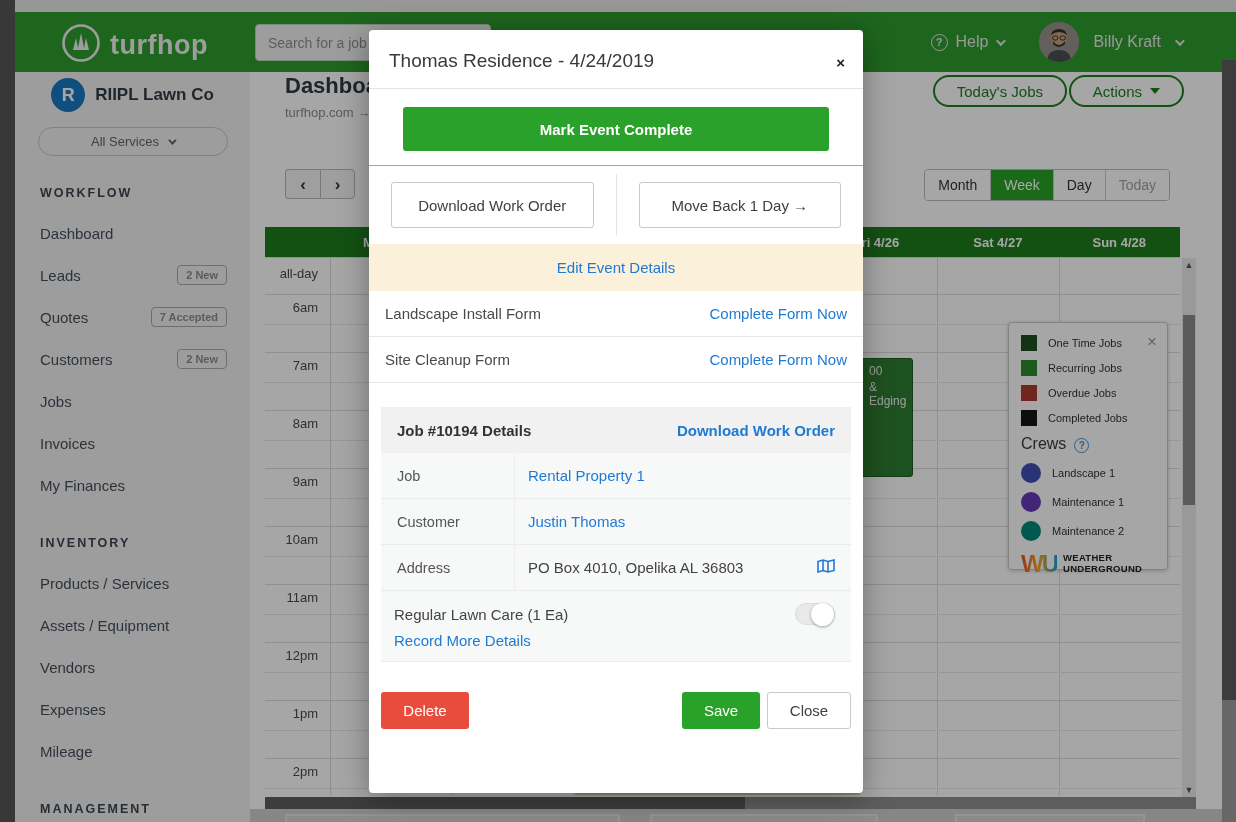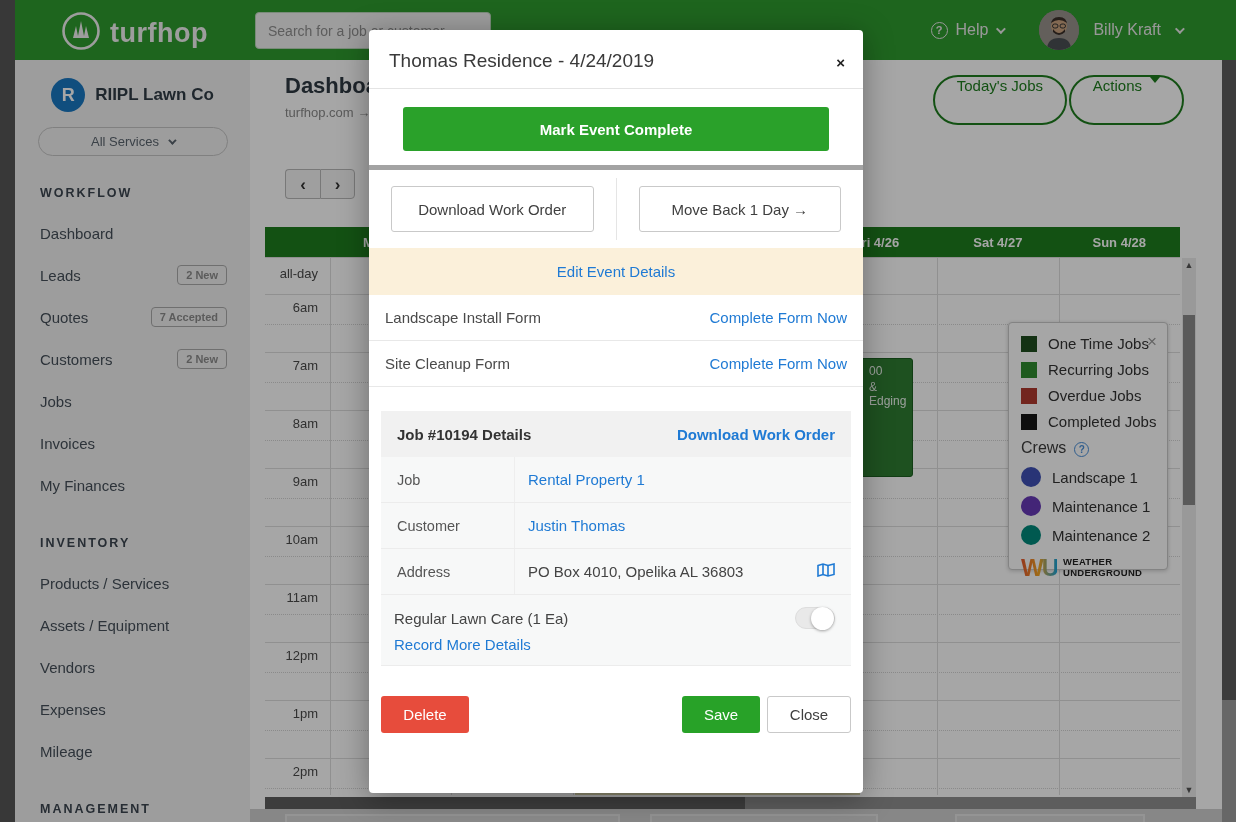--- a/index.html
+++ b/index.html
@@ -4,21 +4,21 @@
 <style>
   * { margin:0; padding:0; box-sizing:border-box; }
   html,body { width:1236px; height:822px; overflow:hidden; background:#888;
     font-family:"Liberation Sans","DejaVu Sans",sans-serif; }
   .page { position:absolute; inset:0; width:1236px; height:822px; background:#e9e9e9; }
 
   
   .edge-strip { position:absolute; left:0; top:0; width:15px; height:822px; background:#565656; z-index:4; }
 
   
-  .topbar { position:absolute; left:0; top:0; width:1236px; height:60px; background:#2f9b2f; z-index:3; }
+  .topbar { position:absolute; left:0; top:12px; width:1236px; height:60px; background:#2f9b2f; z-index:3; }
   .brand { position:absolute; left:60px; top:10px; display:flex; align-items:center; gap:8px; color:#f2f2f2; }
   .brand-name { font-size:27px; font-weight:bold; letter-spacing:.5px; }
   .search-box { position:absolute; left:255px; top:12px; width:236px; height:37px; border-radius:4px;
     border:1px solid #bcd6bc; background:#f2f2f2; color:#444; font-size:14px; padding:0 12px; }
   .search-box::placeholder { color:#8f8f8f; }
   .top-right { position:absolute; right:54px; top:0; height:60px; display:flex; align-items:center; gap:14px; color:#eaeaea; }
   .help-wrap { display:flex; align-items:center; gap:8px; font-size:16px; cursor:pointer; margin-right:22px; }
   .qmark { display:inline-flex; width:17px; height:17px; border:1.5px solid #eaeaea; border-radius:50%;
     font-size:11px; align-items:center; justify-content:center; font-weight:bold; }
   .chev { display:inline-block; width:7px; height:7px; border-right:2px solid currentColor; border-bottom:2px solid currentColor;
@@ -39,22 +39,22 @@
     letter-spacing:2px; color:#3c4650; }
   .sec-title::before { content:"--"; position:absolute; left:-12px; top:-1px; color:#9a9a9a; letter-spacing:0; }
   .side-item { height:42px; display:flex; align-items:center; justify-content:space-between;
     padding:0 23px 0 25px; font-size:15px; color:#454f59; cursor:pointer; }
   .badge { border:1px solid #ababab; border-radius:4px; color:#8d8d8d; font-size:11px; font-weight:bold; padding:3px 8px; }
 
   
   .content { position:absolute; left:250px; top:60px; width:972px; height:762px; background:#fff; }
   .page-title { position:absolute; left:35px; top:13px; font-size:22px; font-weight:bold; color:#2e3942; }
   .breadcrumb { position:absolute; left:35px; top:45px; font-size:13px; color:#8a8a8a; }
-  .pill-btn { position:absolute; top:15px; height:50px; border:2px solid #1e7d1e; border-radius:999px; background:transparent;
-    color:#1e7d1e; font-size:15px; display:flex; align-items:flex-start; justify-content:center; gap:8px; padding:0 22px; cursor:pointer; }
+  .pill-btn { position:absolute; top:15px; height:32px; border:2px solid #1e7d1e; border-radius:999px; background:transparent;
+    color:#1e7d1e; font-size:15px; display:flex; align-items:center; justify-content:center; gap:8px; padding:0 22px; cursor:pointer; }
   .caret-down { width:0; height:0; border-left:5px solid transparent; border-right:5px solid transparent; border-top:6px solid #1e7d1e; }
 
   
   .cal-nav { position:absolute; left:35px; top:109px; display:flex; }
   .cal-nav button { width:35px; height:30px; background:#f5f5f5; border:1px solid #b9b9b9; color:#333;
     font-size:17px; font-weight:bold; cursor:pointer; line-height:1; }
   .cal-nav button:first-child { border-radius:4px 0 0 4px; border-right:none; }
   .cal-nav button:last-child { border-radius:0 4px 4px 0; }
   .view-switch { position:absolute; right:52px; top:109px; display:flex; border:1px solid #bbb; border-radius:4px; overflow:hidden; }
   .view-switch button { height:30px; padding:0 13px; background:#fff; border:none; border-left:1px solid #ccc;
@@ -80,21 +80,21 @@
     border:1px solid #1b5e20; border-radius:3px; overflow:hidden; color:#eef5ee; font-size:12px; z-index:2; cursor:pointer; }
   .event .ev-line1 { position:absolute; left:51px; top:5px; }
   .event .ev-line2 { position:absolute; left:51px; top:21px; }
   .tan-strip { position:absolute; left:310px; top:533px; width:285px; height:7px; background:#d8d3a9; }
 
   
   .legend { position:absolute; left:1008px; top:322px; width:160px; height:248px; background:#fff; border:1px solid #c9c9c9;
     border-radius:4px; box-shadow:0 1px 4px rgba(0,0,0,.2); z-index:5; padding:12px 10px 8px 12px; }
   .lg-row { display:flex; align-items:center; gap:11px; margin-bottom:9px; }
   .lg-sq { width:16px; height:16px; flex:0 0 auto; }
-  .lg-label { font-size:15px; color:#333; }
+  .lg-label { font-size:11px; color:#333; }
   .lg-close { position:absolute; right:10px; top:10px; font-size:17px; color:#9a9a9a; cursor:pointer; line-height:1; }
   .crews-head { display:flex; align-items:flex-end; gap:8px; font-size:16px; color:#3c3c3c; margin:4px 0 10px; }
   .crew-q { width:15px; height:15px; border:1.5px solid #4a90d9; border-radius:50%; color:#4a90d9; font-size:10px;
     display:inline-flex; align-items:center; justify-content:center; font-weight:bold; }
   .lg-cir { width:20px; height:20px; border-radius:50%; flex:0 0 auto; }
   .wu { display:flex; align-items:center; gap:6px; margin-top:6px; }
   .wu-mark { font-size:24px; font-weight:bold; background:linear-gradient(90deg,#e4572e,#f5a623,#1aa3d8);
     -webkit-background-clip:text; background-clip:text; color:transparent; letter-spacing:-2px; }
   .wu-text { font-size:9.5px; font-weight:bold; color:#222; line-height:1.15; letter-spacing:.3px; }
 
@@ -109,21 +109,21 @@
   .browser-scroll { position:absolute; right:0; top:60px; width:14px; height:762px; background:#9f9f9f; z-index:6; }
   .browser-scroll .thumb { position:absolute; left:0; top:0; width:14px; height:640px; background:#5d5d5d; }
 
   
   .backdrop { position:absolute; inset:0; background:rgba(0,0,0,.35); z-index:40; }
   .modal { position:absolute; left:369px; top:30px; width:494px; height:763px; background:#fff; border-radius:4px;
     box-shadow:0 5px 30px rgba(0,0,0,.35); z-index:50; }
   .modal-head { position:relative; padding:20px 20px 16px; border-bottom:1px solid #e4e4e4; }
   .modal-title { font-size:19px; color:#3a3a3a; }
   .modal-x { position:absolute; right:18px; top:24px; font-size:15px; font-weight:bold; color:#222; cursor:pointer; }
-  .top-actions { padding:18px 34px 14px; border-bottom:5px solid #a3a3a3; }
+  .top-actions { padding:18px 34px 14px; border-bottom:1px solid #a3a3a3; }
   .btn-complete { width:100%; height:44px; background:#2aa12a; border:none; border-radius:3px; color:#fff;
     font-size:15px; font-weight:bold; cursor:pointer; }
   .two-btns { display:flex; padding:8px 0; }
   .two-btns .cell { flex:1; padding:8px 22px; }
   .two-btns .cell + .cell { border-left:1px solid #e5e5e5; }
   .btn-outline { width:100%; height:46px; background:#fff; border:1px solid #c9c9c9; border-radius:3px;
     font-size:15px; color:#3f3f3f; cursor:pointer; }
   .row-link { height:47px; display:flex; align-items:center; justify-content:center; font-size:15px; cursor:pointer; }
   .row-peach { background:#fbf0da; color:#1f7ad4; }
   .row-blue { background:#e7f0fa; color:#2b6cb0; }
@@ -255,20 +255,26 @@
     </button>
     <button class="pill-btn" style="right:38px;">
       <span>Actions</span>
       <span class="caret-down"></span>
     </button>
 
     <div class="cal-nav">
       <button><span>‹</span></button>
       <button><span>›</span></button>
     </div>
+    <div class="view-switch">
+      <button>Month</button>
+      <button class="active">Week</button>
+      <button>Day</button>
+      <button class="muted">Today</button>
+    </div>
 
     <div class="calendar">
       <div class="day-head">
         <div class="gut"></div>
         <div class="cell">Mon 4/22</div>
         <div class="cell">Tue 4/23</div>
         <div class="cell">Wed 4/24</div>
         <div class="cell">Thu 4/25</div>
         <div class="cell">Fri 4/26</div>
         <div class="cell">Sat 4/27</div>

